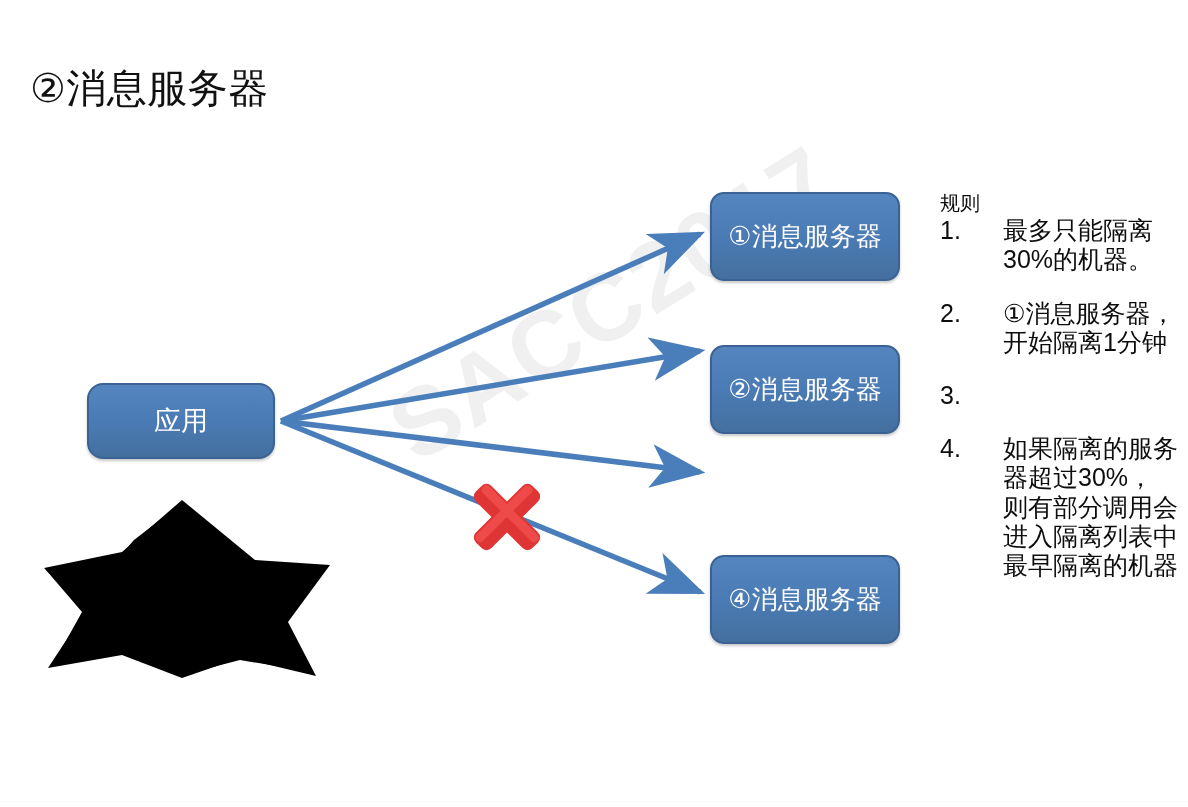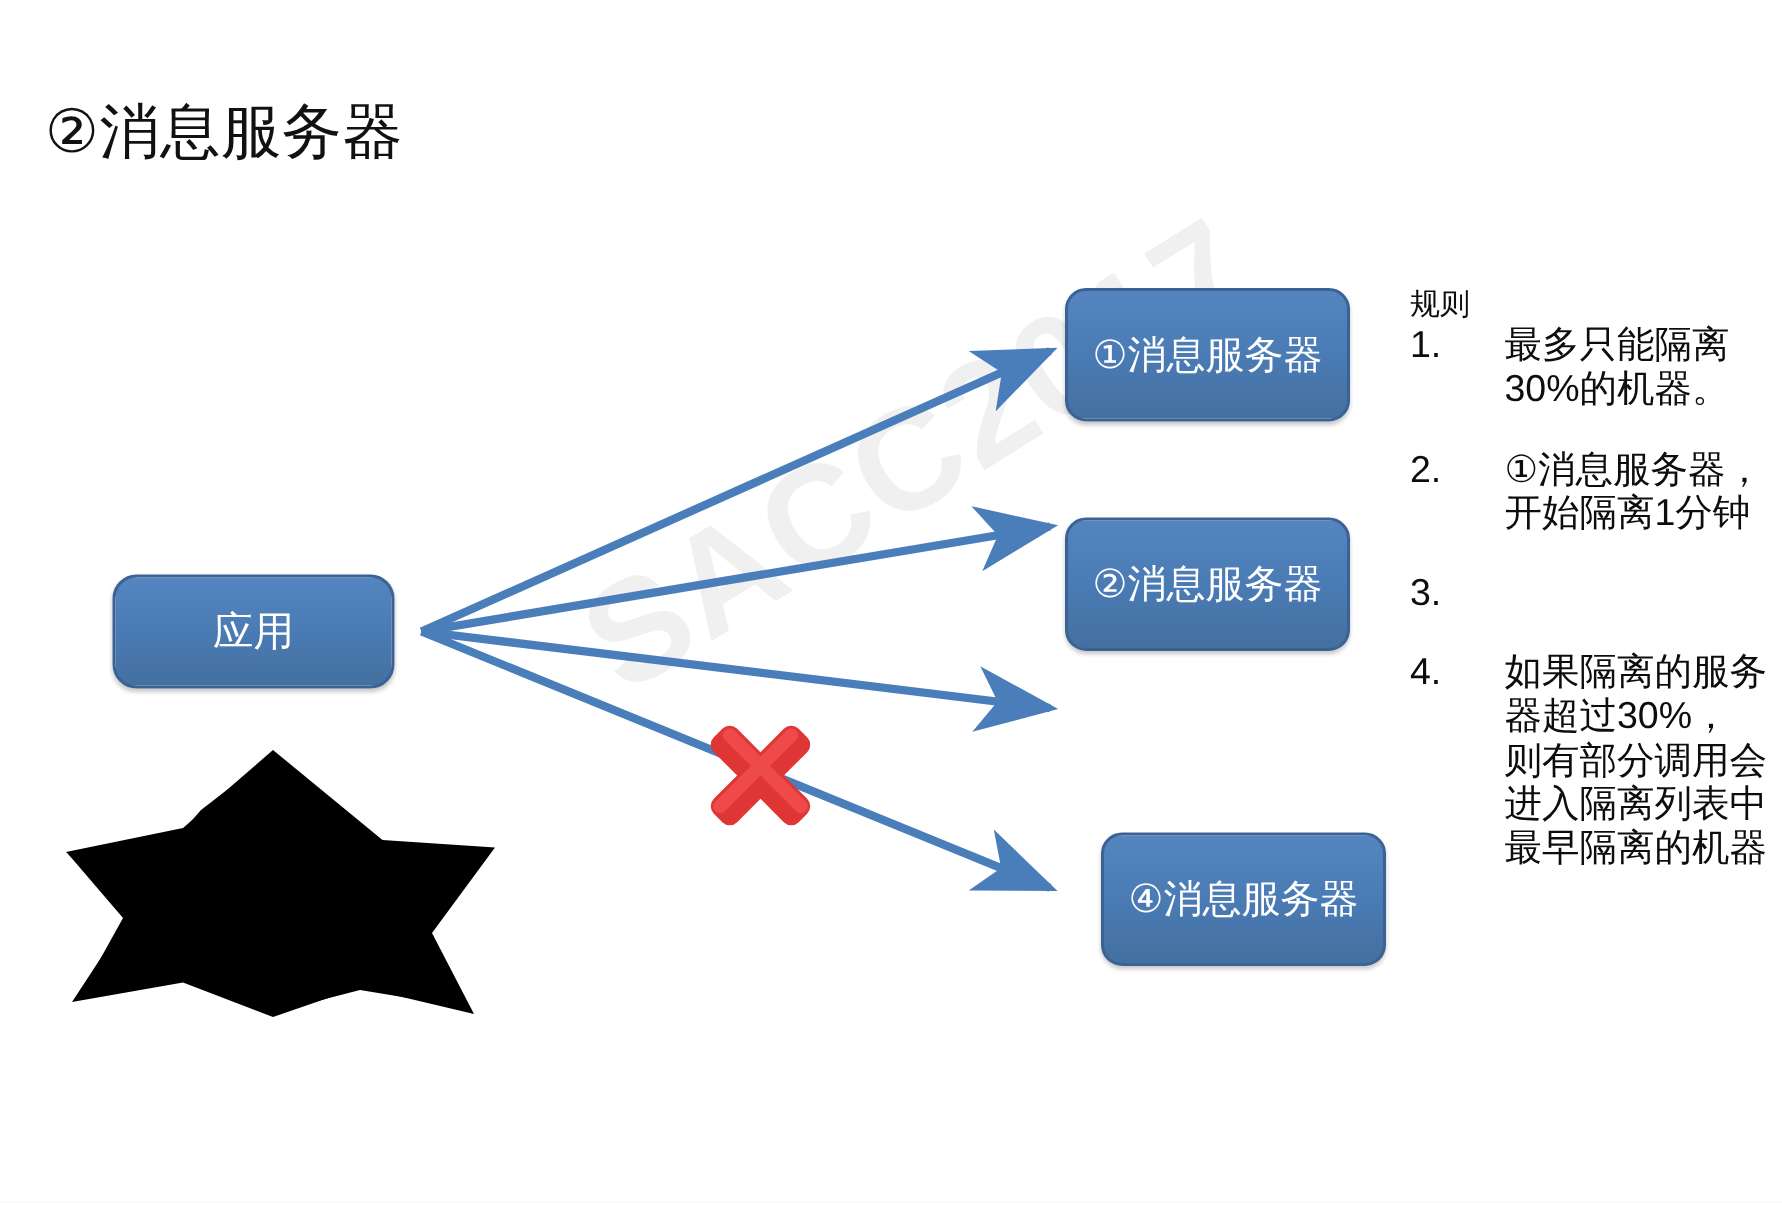--- a/index.html
+++ b/index.html
@@ -64,32 +64,32 @@
     border-radius: 14px;
     color: #ffffff;
     display: flex;
     align-items: center;
     justify-content: center;
     font-size: 26px;
     white-space: nowrap;
     box-shadow: 0 2px 3px rgba(0,0,0,0.22);
   }
   .node.app {
-    left: 75px;
+    left: 87px;
     top: 383px;
     width: 188px;
     height: 76px;
     font-size: 27px;
     border-radius: 16px;
   }
   .node.srv { left: 710px; width: 190px; height: 89px; }
   #srv1 { top: 192px; }
   #srv2 { top: 313px; margin-top: 32px; }
   #srv3 { top: 434px; }
-  #srv4 { top: 555px; margin-left: 24px; }
+  #srv4 { top: 555px; }
 
   
   #rules {
     position: absolute;
     left: 940px;
     top: 192px;
     width: 238px;
     color: #0d0d0d;
     font-size: 25px;
     line-height: 1.16;

